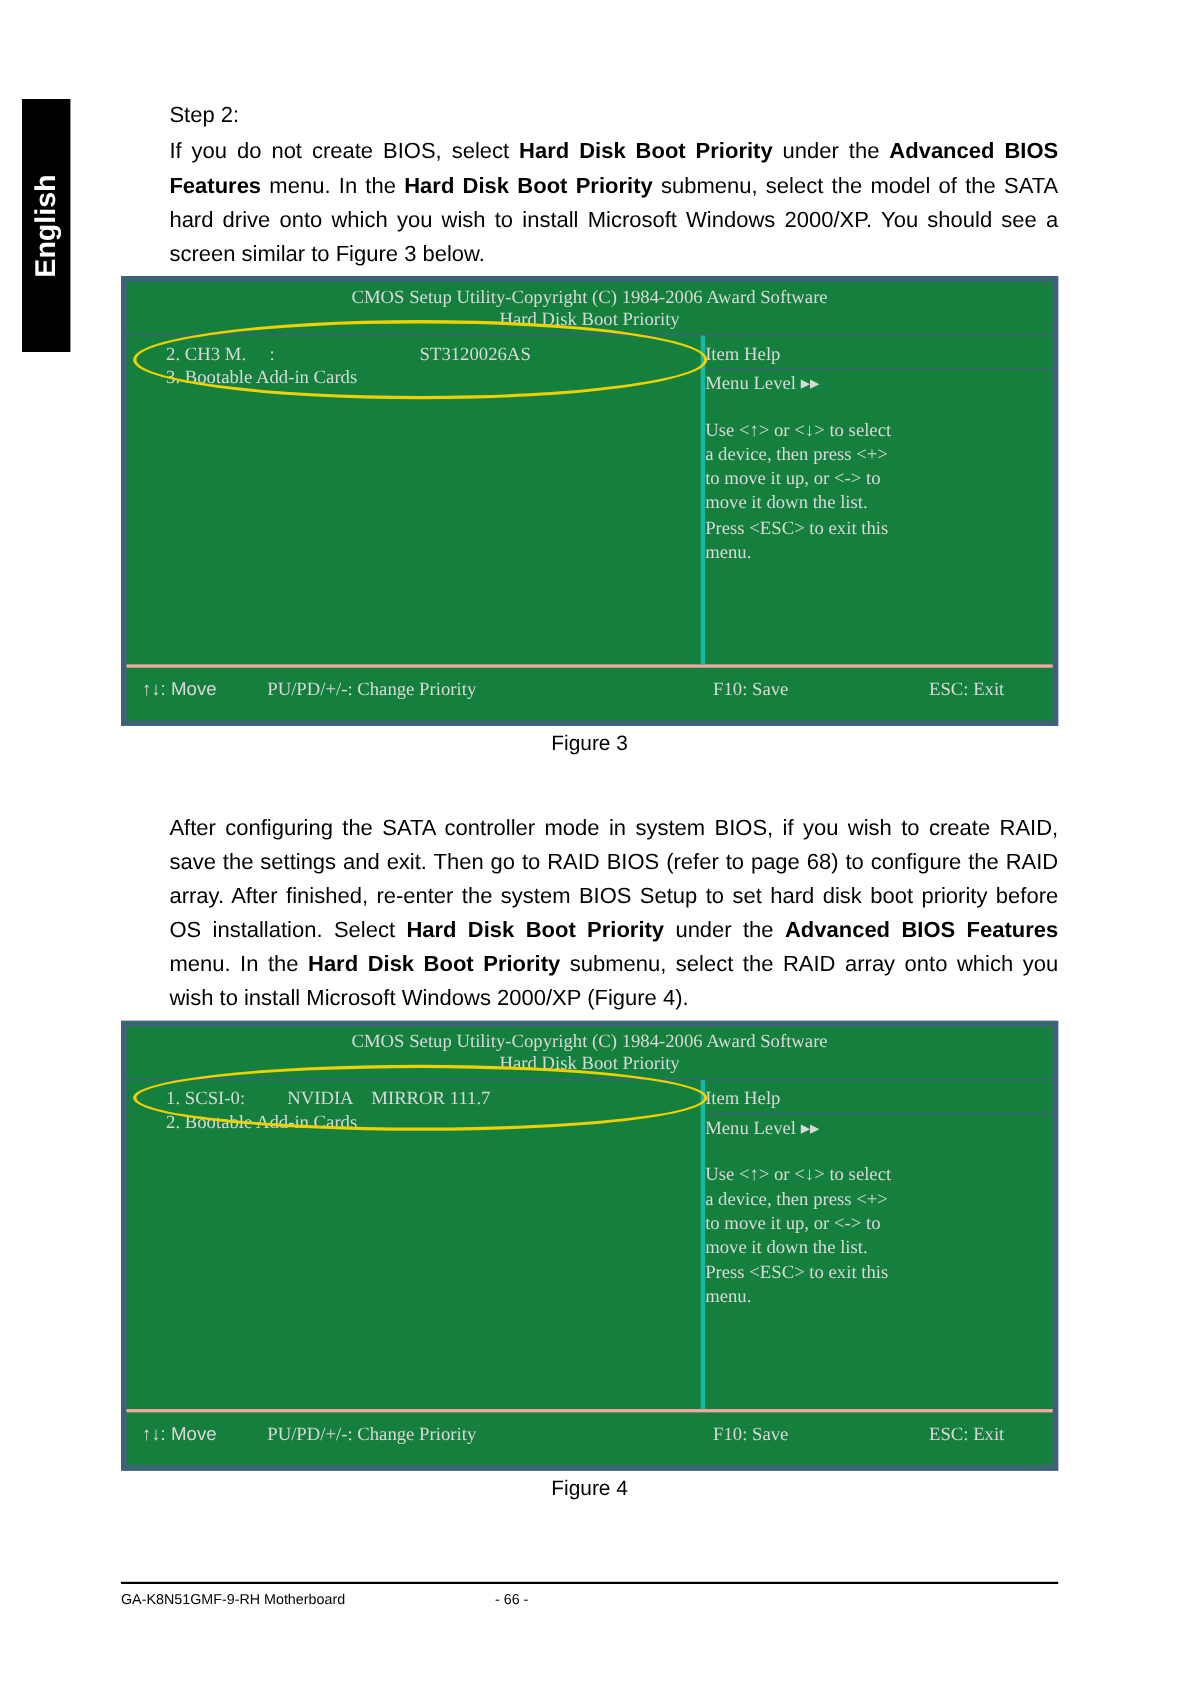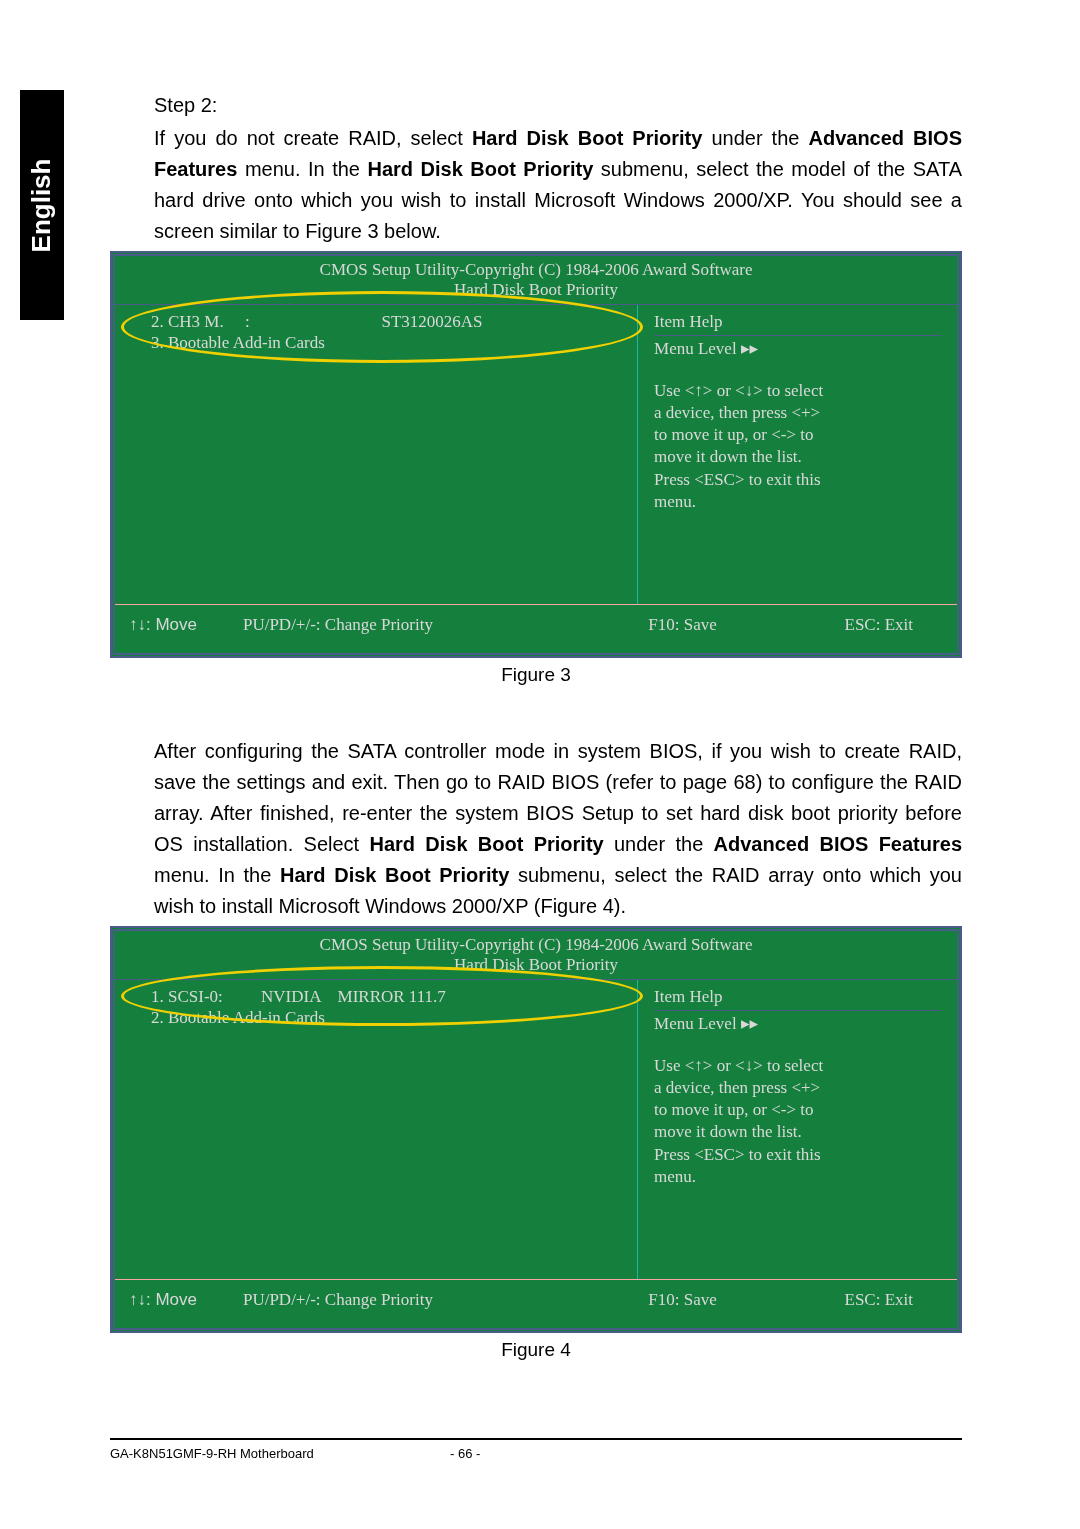--- a/index.html
+++ b/index.html
@@ -61,28 +61,28 @@
     position: relative;
   }
   .bios-left {
     width: 62%;
     padding: 6px 10px 6px 36px;
     position: relative;
     line-height: 1.25;
   }
   .bios-right {
     width: 38%;
-    border-left: 1px solid #14b8a6;
-    padding: 6px 16px;
+    border-left: 4px solid #14b8a6;
+    padding: 6px 0;
     line-height: 1.3;
   }
   .bios-right .help-title { border-bottom: 1px solid #4a5a8a; padding-bottom: 2px; margin-bottom: 2px; }
   .bios-right .menu-level { padding-bottom: 20px; }
   .bios-footer {
-    border-top: 1px solid #fca5a5;
+    border-top: 3px solid #fca5a5;
     display: flex;
     padding: 10px 14px 18px 14px;
     font-size: 17px;
     gap: 0;
   }
   .bios-footer .f-move { width: 14%; }
   .bios-footer .f-change { width: 42%; }
   .bios-footer .f-save { width: 24%; text-align: center; }
   .bios-footer .f-exit { flex: 1; text-align: right; padding-right: 30px; }
   .highlight-ellipse {
@@ -118,21 +118,21 @@
 <body>
 
 <div class="lang-tab">
   <span>English</span>
 </div>
 
 <div class="content">
 
   <div class="body-text step-label">Step 2:</div>
   <div class="body-text">
-    <span>If you do not create RAID, select </span><b>Hard Disk Boot Priority</b><span> under the </span><b>Advanced BIOS Features</b><span> menu. In the </span><b>Hard Disk Boot Priority</b><span> submenu, select the model of the SATA hard drive onto which you wish to install Microsoft Windows 2000/XP. You should see a screen similar to Figure 3 below.</span>
+    <span>If you do not create BIOS, select </span><b>Hard Disk Boot Priority</b><span> under the </span><b>Advanced BIOS Features</b><span> menu. In the </span><b>Hard Disk Boot Priority</b><span> submenu, select the model of the SATA hard drive onto which you wish to install Microsoft Windows 2000/XP. You should see a screen similar to Figure 3 below.</span>
   </div>
 
   <div class="bios-box">
     <div class="bios-title">CMOS Setup Utility-Copyright (C) 1984-2006 Award Software</div>
     <div class="bios-subtitle">Hard Disk Boot Priority</div>
     <div class="bios-body">
       <div class="highlight-ellipse" style="left:6px; top:-14px; width:522px; height:72px;"></div>
       <div class="bios-left">
         <div class="list-row">2. CH3 M.     :                               ST3120026AS</div>
         <div class="list-row">3. Bootable Add-in Cards</div>

